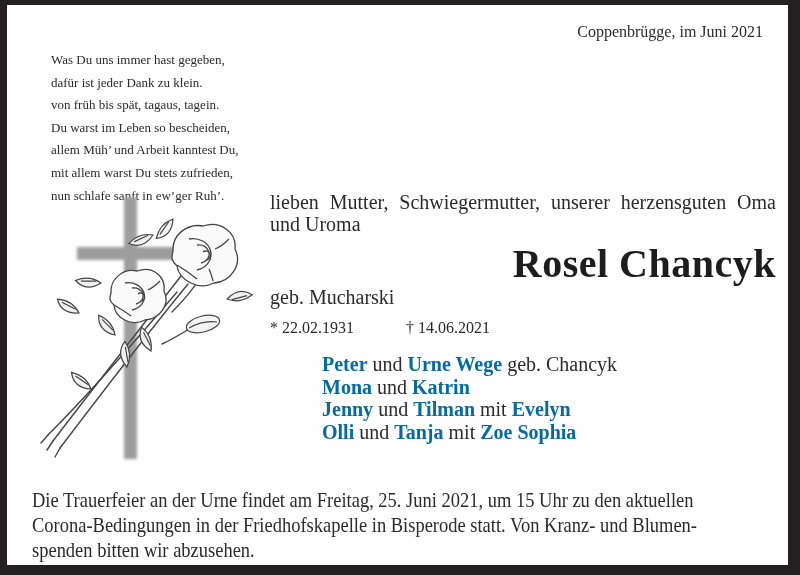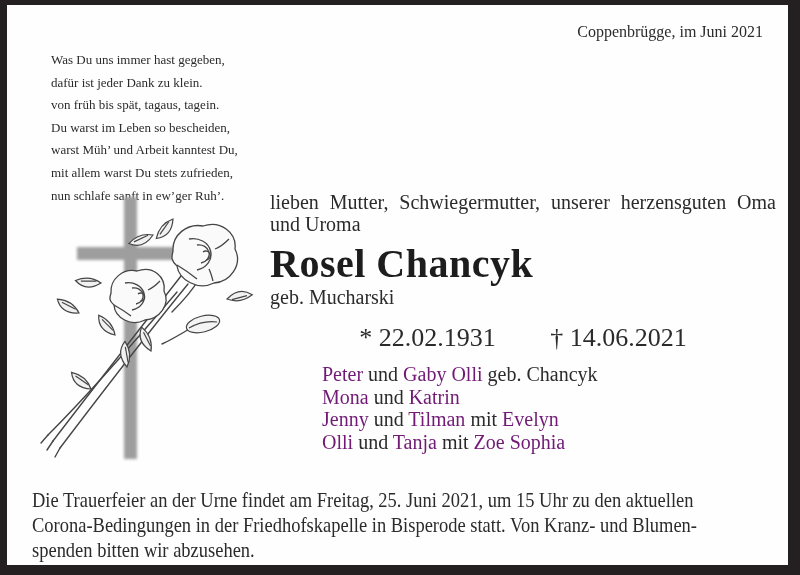--- a/index.html
+++ b/index.html
@@ -17,47 +17,47 @@
   #poem { left:44px; top:12px; font-size:13px; line-height:22.6px; white-space:nowrap;margin-top:32px; }
   
   #dateline { top:18px; right:25px; font-size:16px; white-space:nowrap;text-align:center; }
   
   #illustration { left:24px; top:176px; width:228px; height:298px; }
   
   #right-col { left:263px; top:186px; width:506px; }
   .intro-line { font-size:20px; line-height:22px; }
   .just { text-align:justify; text-align-last:justify; }
   #deceased-name {
-    margin-top:7px; text-align:left; font-size:40px; line-height:44px;
+    margin-top:7px; text-align:right; font-size:40px; line-height:44px;
     font-weight:bold; color:#1d1d1d; letter-spacing:0.5px;
   }
   #maiden-name { font-size:20px; line-height:22px; }
-  #dates { margin-top:18px; text-align:center; font-size:26px; line-height:24px; }
+  #dates { margin-top:8px; font-size:16px; line-height:24px; }
   #death-date { margin-left:48px; }
   #family { margin-top:13px; padding-left:52px; font-size:20px; line-height:22.6px; }
   .family-line { white-space:nowrap; }
-  .b { font-weight:normal; color:#701a75; }
+  .b { font-weight:bold; color:#0369a1; }
   
   #funeral {
     left:25px; top:483px; width:848px; font-size:21px; line-height:25px;
     transform:scaleX(0.88); transform-origin:0 0; white-space:nowrap;
   }
 </style>
 </head>
 <body>
 
 <div id="frame">
   <div id="paper">
 
     <div id="poem" class="abs">
       <div>Was Du uns immer hast gegeben,</div>
       <div>dafür ist jeder Dank zu klein.</div>
       <div>von früh bis spät, tagaus, tagein.</div>
       <div>Du warst im Leben so bescheiden,</div>
-      <div>warst Müh’ und Arbeit kanntest Du,</div>
+      <div>allem Müh’ und Arbeit kanntest Du,</div>
       <div>mit allem warst Du stets zufrieden,</div>
       <div>nun schlafe sanft in ew’ger Ruh’.</div>
     </div>
 
     <div id="dateline" class="abs">Coppenbrügge, im Juni 2021</div>
 
     <div id="illustration" class="abs">
       <svg width="228" height="298" viewBox="0 0 228 298">
         <defs>
           <filter id="soft" x="-20%" y="-20%" width="140%" height="140%">
@@ -148,21 +148,21 @@
       <div id="deceased-name">Rosel Chancyk</div>
       <div id="maiden-name">geb. Mucharski</div>
 
       <div id="dates">
         <span id="birth-date">* 22.02.1931</span>
         <span id="death-date">† 14.06.2021</span>
       </div>
 
       <div id="family">
         <div class="family-line">
-          <span class="b">Peter</span><span> und </span><span class="b">Gaby Olli</span><span> geb. Chancyk</span>
+          <span class="b">Peter</span><span> und </span><span class="b">Urne Wege</span><span> geb. Chancyk</span>
         </div>
         <div class="family-line">
           <span class="b">Mona</span><span> und </span><span class="b">Katrin</span>
         </div>
         <div class="family-line">
           <span class="b">Jenny</span><span> und </span><span class="b">Tilman</span><span> mit </span><span class="b">Evelyn</span>
         </div>
         <div class="family-line">
           <span class="b">Olli</span><span> und </span><span class="b">Tanja</span><span> mit </span><span class="b">Zoe Sophia</span>
         </div>

